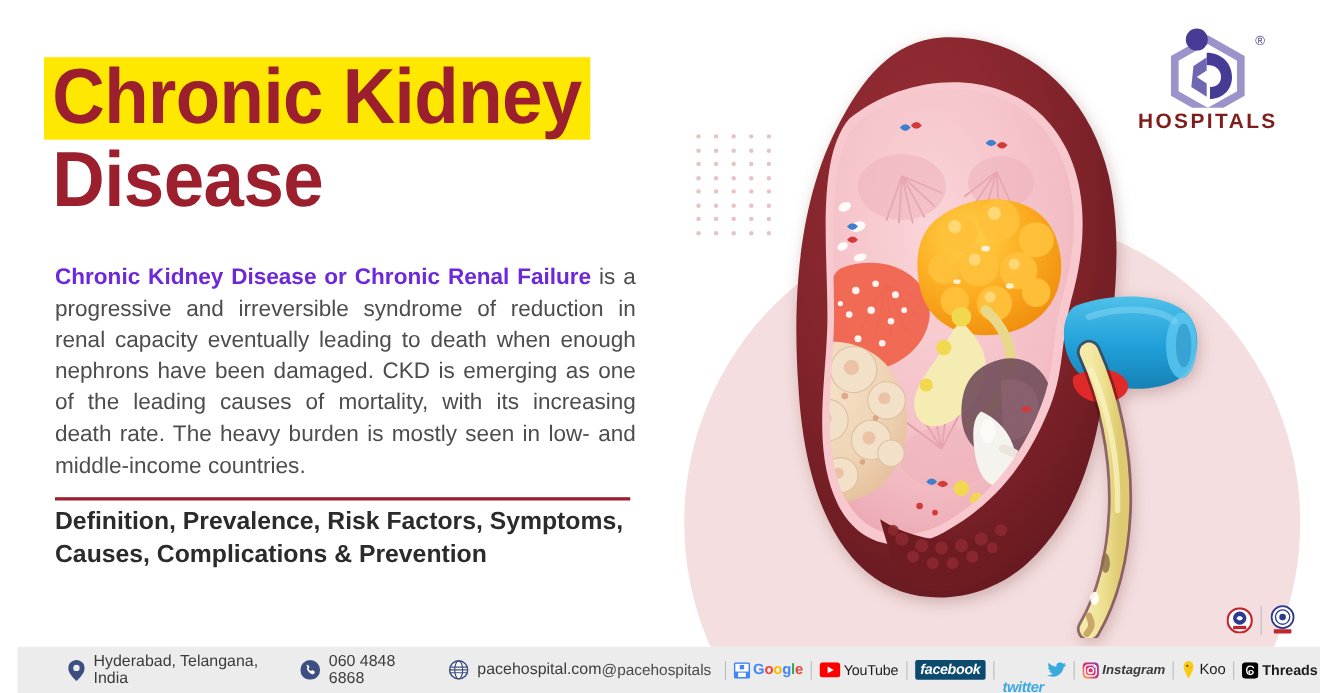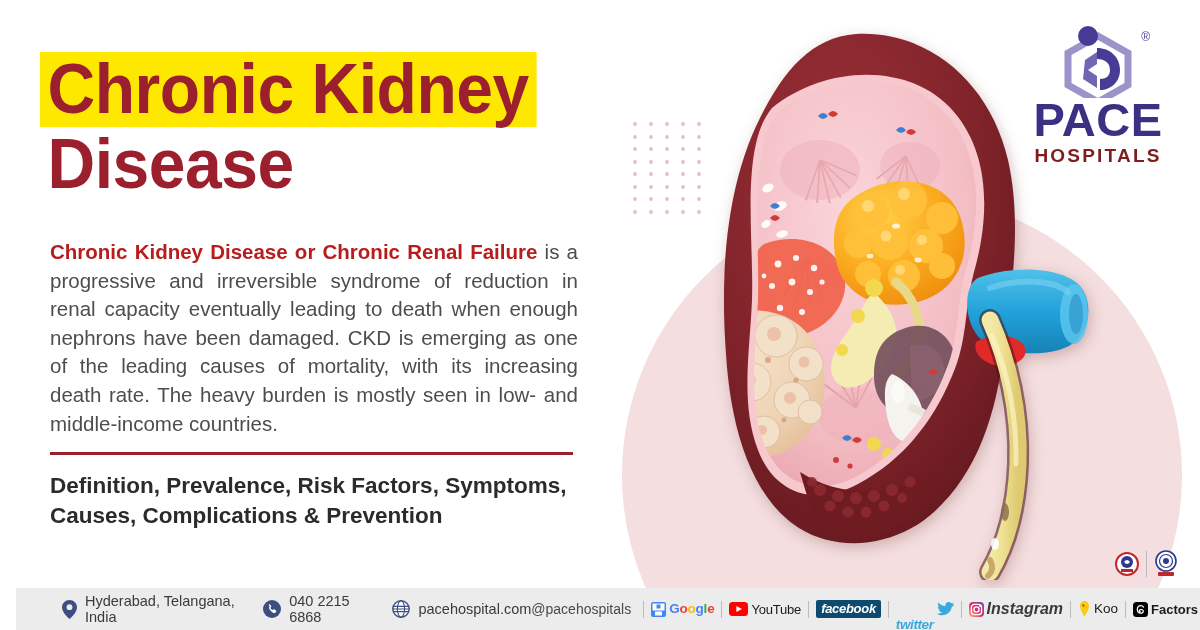--- a/index.html
+++ b/index.html
@@ -53,26 +53,26 @@
   .title-line { display:inline-block; font-weight:bold; color:#9c1f2e;
     font-family:"Liberation Sans Narrow","Liberation Sans", sans-serif;
     font-size:71px; line-height:.99; letter-spacing:-.5px; transform:scaleX(.93); transform-origin:left center; }
   .title-line.hl { background:#ffe800; padding:2px 8px 3px 8px; margin-left:-8px; }
   .title-line.plain { padding:2px 8px 3px 8px; margin-left:-8px; }
 
   #body-copy {
     position:absolute; left:50px; top:238px; width:528px;
     font-size:20.5px; line-height:1.395; color:#4d4d4d; text-align:justify;
   }
-  #body-copy b { color:#b91c1c; font-weight:bold; }
+  #body-copy b { color:#6d28d9; font-weight:bold; }
 
   #divider { position:absolute; left:50px; top:452px; width:523px; height:2.5px; background:#9c1f2e; }
 
   #subtitle {
-    position:absolute; left:50px; top:471px; width:530px;
+    position:absolute; left:50px; top:459px; width:530px;
     font-size:22.5px; font-weight:bold; line-height:1.33; color:#2b2b2b;
   }
 
   
   #footer {
     position:absolute; left:16px; top:588px; width:1200px; height:42px;
     background:#ececec; display:flex; align-items:center;
   }
   #footer-left { display:flex; align-items:center; gap:26px; padding-left:46px; }
   .f-item { display:flex; align-items:center; gap:8px; font-size:14.5px; color:#3b3b3b; }
@@ -87,21 +87,21 @@
 
   .g-mc span:nth-child(1){color:#4285f4;} .g-mc span:nth-child(2){color:#ea4335;}
   .g-mc span:nth-child(3){color:#fbbc05;} .g-mc span:nth-child(4){color:#4285f4;}
   .g-mc span:nth-child(5){color:#34a853;} .g-mc span:nth-child(6){color:#ea4335;}
   .g-mc { font-size:13.5px; font-weight:bold; letter-spacing:-.2px;text-align:center; }
 
   .yt-text { color:#1b1b1b; font-size:13px; font-weight:normal; letter-spacing:-.2px; }
   .fb-chip { background:#0c4a6e; color:#fff; padding:2.5px 5px 3px; border-radius:2px;
              font-size:13px; font-weight:bold; font-style:italic; letter-spacing:-.3px; }
   .tw-text { color:#3aa9e0; font-size:13.5px; font-weight:bold; font-style:italic; letter-spacing:-.4px;margin-top:32px; }
-  .ig-text { color:#3a3a3a; font-size:16px; font-style:italic; }
+  .ig-text { color:#3a3a3a; font-size:12px; font-style:italic; }
   .koo-text { color:#1b1b1b; font-size:13.5px; font-weight:normal; }
   .th-text { color:#1b1b1b; font-size:13px; font-weight:bold; }
 </style>
 </head>
 <body>
 
 <div id="visual-area">
 
   <div id="pink-circle"></div>
 
@@ -384,21 +384,20 @@
     <div id="logo-mark">
       <svg width="92" height="74" viewBox="0 0 92 74" xmlns="http://www.w3.org/2000/svg">
         <polygon points="46,12 76,29 76,61 46,78 16,61 16,29" fill="none" stroke="#9b93c9" stroke-width="7"></polygon>
         <circle cx="36" cy="12" r="10" fill="#463c96"></circle>
         <path d="M45,24 C58,24 68,33 68,46 C68,58 59,66 48,66 L48,55
                  C55,55 58,51 58,46 C58,39 53,35 45,35 Z" fill="#463c96"></path>
         <path d="M33,36 L45,28 L45,40 L36,46 L45,52 L45,64 L31,55 Z" fill="#6f67b1"></path>
       </svg>
       <span id="logo-reg">®</span>
     </div>
-    <div id="logo-pace">PACE</div>
     <div id="logo-hosp">HOSPITALS</div>
   </div>
 
   <div id="accred">
     <svg width="24" height="24" viewBox="0 0 24 24" xmlns="http://www.w3.org/2000/svg">
       <circle cx="12" cy="12" r="11" fill="#ffffff" stroke="#c0272d" stroke-width="2"></circle>
       <circle cx="12" cy="10" r="6" fill="#2b3a8f"></circle>
       <path d="M9 10 q3-4 6 0 q-3 4 -6 0" fill="#ffffff"></path>
       <rect x="6" y="17" width="12" height="3" fill="#c0272d"></rect>
     </svg>
@@ -435,21 +434,21 @@
         <circle cx="7.5" cy="7.2" r="2.9" fill="#ececec"></circle>
       </svg>
       <span>Hyderabad, Telangana, India</span>
     </div>
 
     <div class="f-item">
       <svg width="18" height="18" viewBox="0 0 18 18" xmlns="http://www.w3.org/2000/svg">
         <circle cx="9" cy="9" r="9" fill="#3d4f80"></circle>
         <path d="M5.6 4.6c.5-.5 1.3-.4 1.7.2l.8 1.2c.3.4.2 1-.2 1.3l-.5.4c.4 1.1 1.3 2 2.4 2.4l.4-.5c.3-.4.9-.5 1.3-.2l1.2.8c.6.4.7 1.2.2 1.7l-.5.5c-.6.6-1.5.7-2.2.3-1.6-.9-3-2.3-3.9-3.9-.4-.7-.3-1.6.3-2.2z" fill="#ffffff"></path>
       </svg>
-      <span>040 2215 6868</span>
+      <span>060 4848 6868</span>
     </div>
 
     <div class="f-item">
       <svg width="18" height="18" viewBox="0 0 18 18" xmlns="http://www.w3.org/2000/svg">
         <circle cx="9" cy="9" r="8.2" fill="#ffffff" stroke="#3d4f80" stroke-width="1.4"></circle>
         <ellipse cx="9" cy="9" rx="3.6" ry="8.2" fill="none" stroke="#3d4f80" stroke-width="1.1"></ellipse>
         <path d="M1 6.4h16M1 11.6h16M0.8 9h16.4" stroke="#3d4f80" stroke-width="1.1"></path>
       </svg>
       <span>pacehospital.com</span>
     </div>
@@ -516,16 +515,16 @@
       </svg>
       <span class="koo-text">Koo</span>
     </span>
     <span class="vsep"></span>
 
     <span class="badge">
       <svg width="15" height="15" viewBox="0 0 15 15" xmlns="http://www.w3.org/2000/svg">
         <rect width="15" height="15" rx="3.5" fill="#000000"></rect>
         <path d="M7.6 3c2 0 3.3 1 3.6 2.4l-1.2.3C9.8 4.7 8.9 4.2 7.6 4.2 6 4.2 5 5.3 5 7.3c0 2.1 1 3.3 2.6 3.3 1.2 0 2-.6 2-1.4 0-.6-.5-1-1.4-1.1-.7 0-1.1.2-1.1.6 0 .3.2.5.6.5l-.2 1.1c-1 0-1.7-.6-1.7-1.6 0-1.1 1-1.8 2.5-1.7 1.6.1 2.6.9 2.6 2.2 0 1.6-1.4 2.6-3.3 2.6C5.2 11.8 3.7 10.1 3.7 7.3 3.7 4.6 5.2 3 7.6 3z" fill="#ffffff"></path>
       </svg>
-      <span class="th-text">Factors</span>
+      <span class="th-text">Threads</span>
     </span>
   </div>
 </div>
 
 </body></html>

